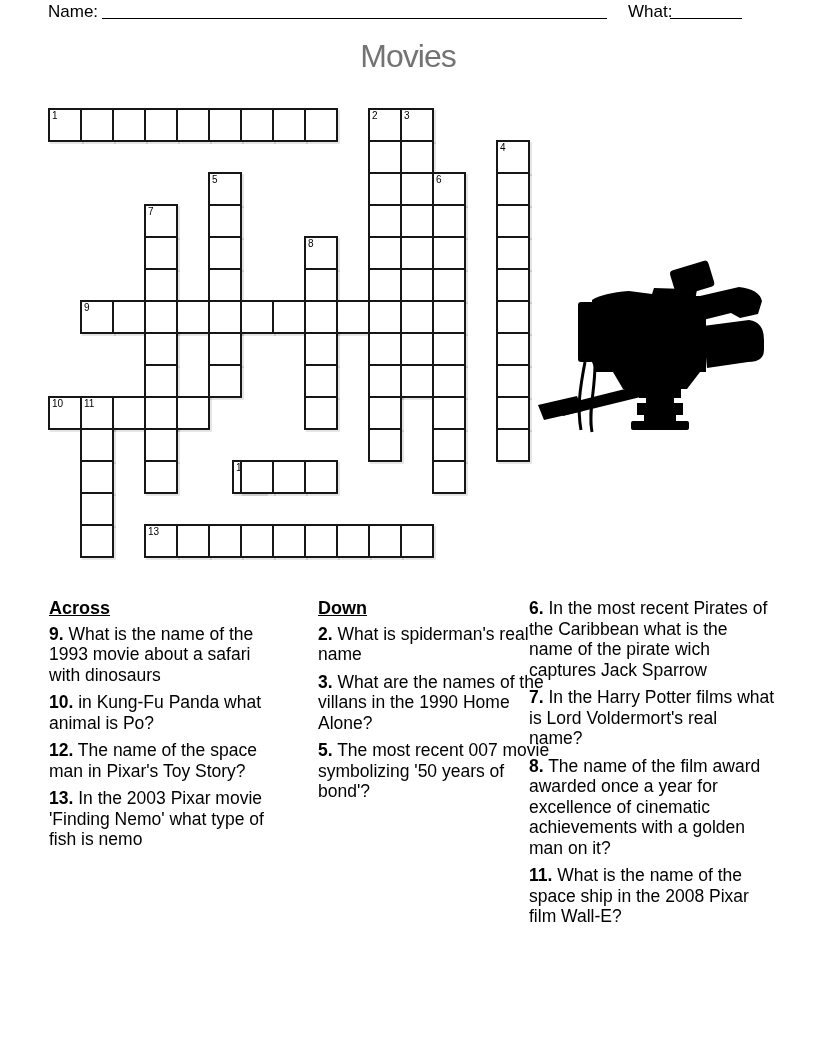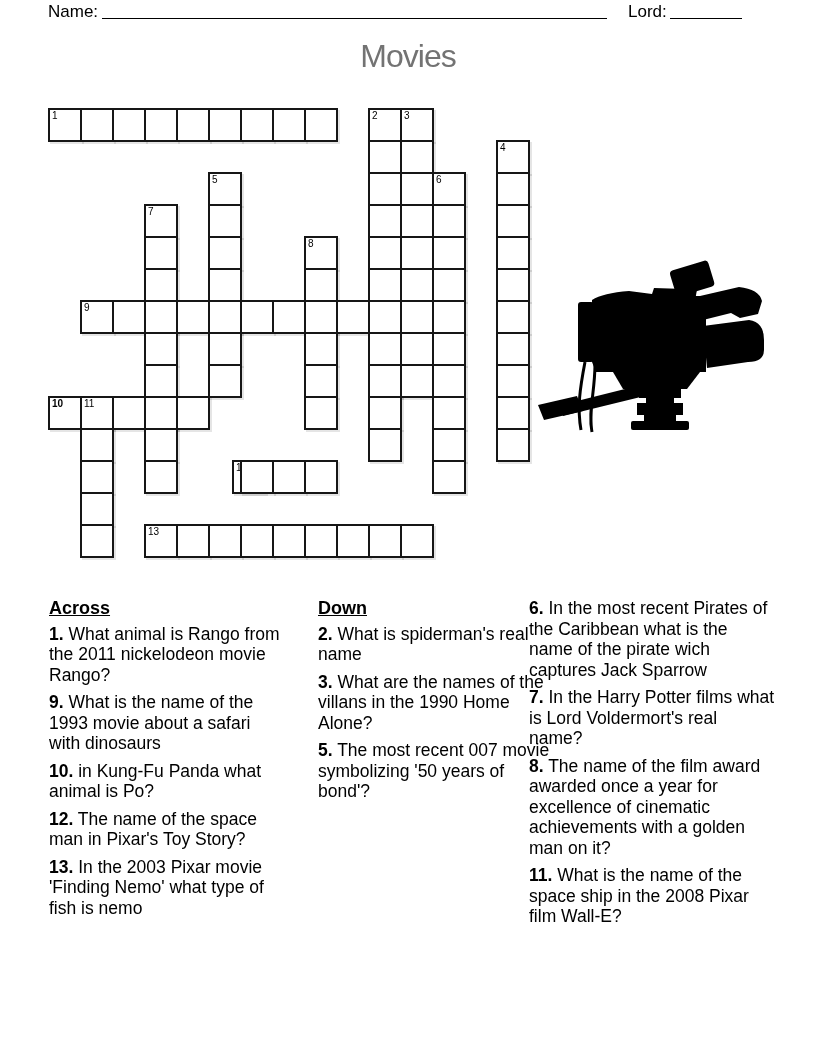--- a/index.html
+++ b/index.html
@@ -42,21 +42,21 @@
   .clue{margin:0 0 7px 0;}
   .clue b{font-weight:bold;}
 </style>
 </head>
 <body>
 
 <div id="page">
 
   <span id="name-label" class="hdr-label">Name:</span>
   <div id="name-line" class="blank-line"></div>
-  <span id="date-label" class="hdr-label">Lord:</span>
+  <span id="date-label" class="hdr-label">What:</span>
   <div id="date-line" class="blank-line"></div>
 
   <div id="page-title">Movies</div>
 
   <div id="grid">
       <div class="cell" style="left: -1px; top: -1px;">
         <span class="num">1</span>
       </div>
       <div class="cell" style="left: 31px; top: -1px;"></div>
       <div class="cell" style="left: 63px; top: -1px;"></div>
@@ -132,21 +132,21 @@
       <div class="cell" style="left: 351px; top: 223px;"></div>
       <div class="cell" style="left: 383px; top: 223px;"></div>
       <div class="cell" style="left: 447px; top: 223px;"></div>
       <div class="cell" style="left: 95px; top: 255px;"></div>
       <div class="cell" style="left: 159px; top: 255px;"></div>
       <div class="cell" style="left: 255px; top: 255px;"></div>
       <div class="cell" style="left: 319px; top: 255px;"></div>
       <div class="cell" style="left: 351px; top: 255px;"></div>
       <div class="cell" style="left: 383px; top: 255px;"></div>
       <div class="cell" style="left: 447px; top: 255px;"></div>
-      <div class="cell" style="left: -1px; top: 287px; font-weight: bold;">
+      <div class="cell" style="left: -1px; top: 287px;">
         <span class="num">10</span>
       </div>
       <div class="cell" style="left: 31px; top: 287px;">
         <span class="num">11</span>
       </div>
       <div class="cell" style="left: 63px; top: 287px;"></div>
       <div class="cell" style="left: 95px; top: 287px;"></div>
       <div class="cell" style="left: 127px; top: 287px;"></div>
       <div class="cell" style="left: 255px; top: 287px;"></div>
       <div class="cell" style="left: 319px; top: 287px;"></div>
@@ -206,21 +206,20 @@
       <polygon points="118,124 126,134 28,158 22,148"></polygon>
       <polygon points="3,147 42,138 48,153 9,162"></polygon>
 
       <path d="M50,104 C45,130 42,150 46,172" fill="none" stroke="#000" stroke-width="3"></path>
       <path d="M60,106 C60,134 53,154 57,174" fill="none" stroke="#000" stroke-width="3"></path>
     </g>
   </svg>
 
   <div id="clue-col-1" class="clue-col">
       <p class="clue-heading">Across</p>
-      <p class="clue"><b>1.</b> What animal is Rango from the 2011 nickelodeon movie Rango?</p>
       <p class="clue"><b>9.</b> What is the name of the 1993 movie about a safari with dinosaurs</p>
       <p class="clue"><b>10.</b> in Kung-Fu Panda what animal is Po?</p>
       <p class="clue"><b>12.</b> The name of the space man in Pixar's Toy Story?</p>
       <p class="clue"><b>13.</b> In the 2003 Pixar movie 'Finding Nemo' what type of fish is nemo</p>
     </div>
   <div id="clue-col-2" class="clue-col">
       <p class="clue-heading">Down</p>
       <p class="clue"><b>2.</b> What is spiderman's real name</p>
       <p class="clue"><b>3.</b> What are the names of the villans in the 1990 Home Alone?</p>
       <p class="clue"><b>5.</b> The most recent 007 movie symbolizing '50 years of bond'?</p>

